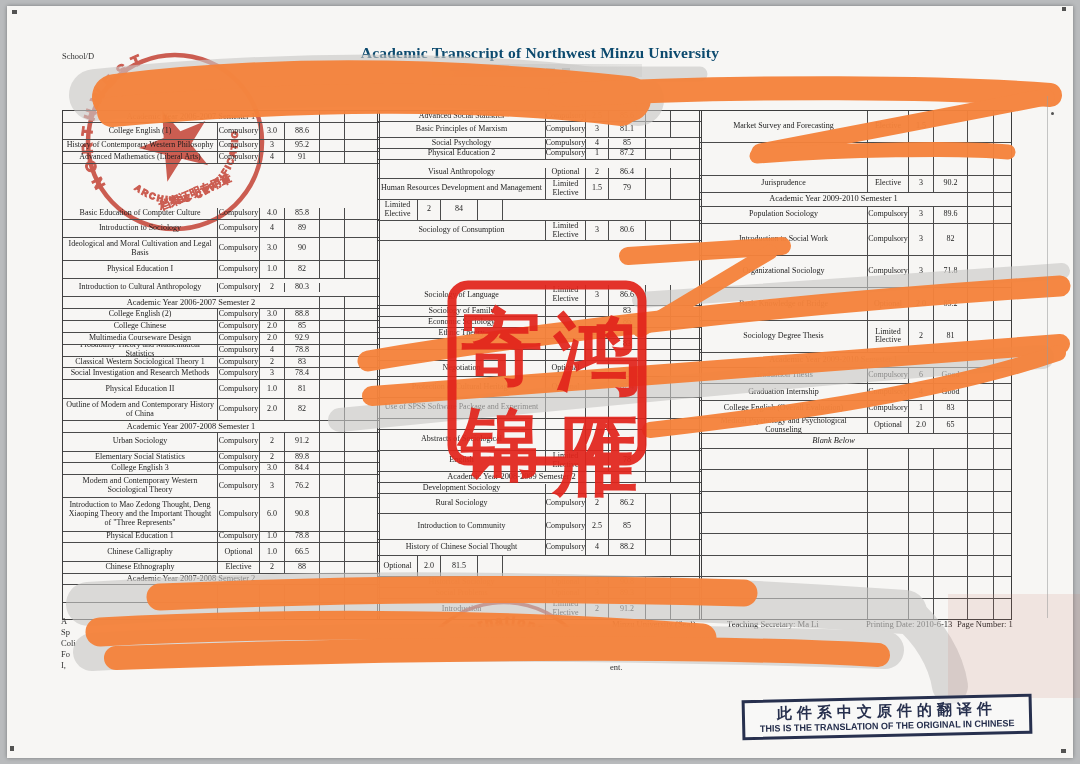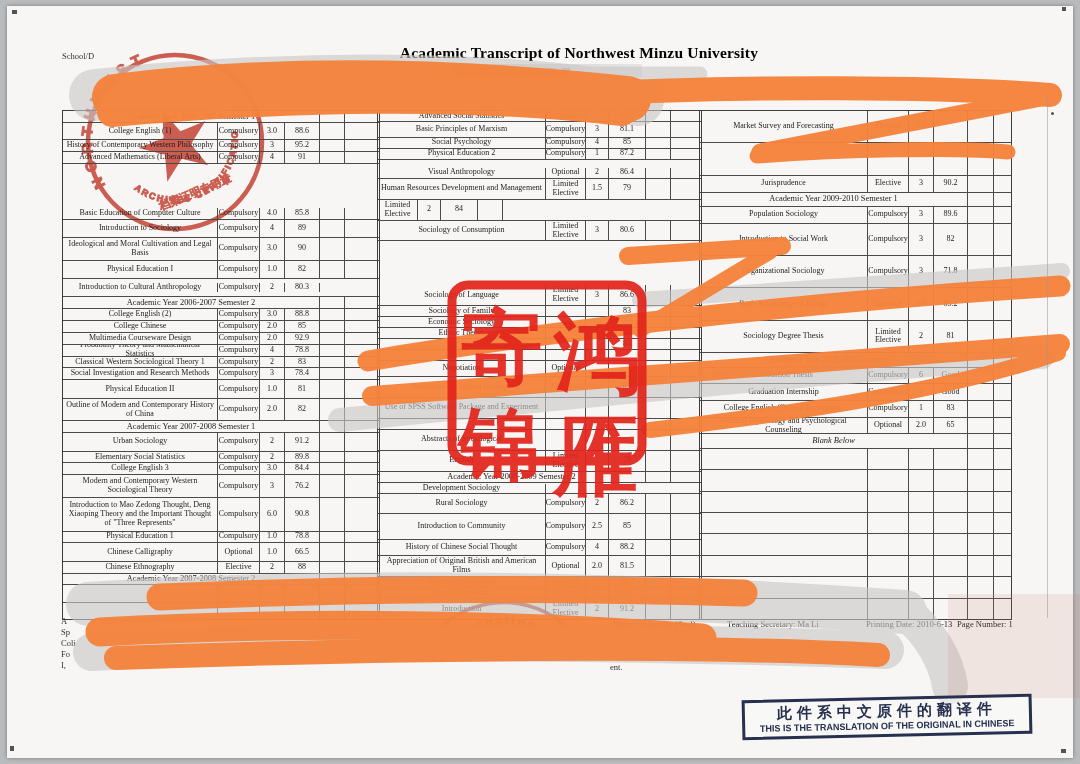--- a/index.html
+++ b/index.html
@@ -1,19 +1,19 @@
 <!DOCTYPE html>
 <html><head>
 <meta charset="utf-8">
 <style>
   html,body{margin:0;padding:0;}
   body{width:1080px;height:764px;background:#b9bbbd;font-family:"Liberation Serif",serif;position:relative;overflow:hidden;}
   .page{position:absolute;left:7px;top:6px;right:7px;bottom:6px;background:#f7f6f4;box-shadow:0 0 4px rgba(0,0,0,.35);}
   .abs{position:absolute;}
-  #title{left:50%;top:44px;transform:translateX(-50%);font-size:15.5px;font-weight:bold;color:#000000;white-space:nowrap;letter-spacing:.2px;margin-left:39px;}
+  #title{left:50%;top:44px;transform:translateX(-50%);font-size:15.5px;font-weight:bold;color:#0c4a6e;white-space:nowrap;letter-spacing:.2px;}
   .frag{font-size:8.5px;color:#333;}
   
   .tg{position:absolute;display:flex;flex-direction:column;border:1.2px solid #3c3c3c;background:transparent;color:#1d1d1d;overflow:hidden;}
   .tL{left:62px;top:110px;width:316px;height:508px;}
   .tM{left:377px;top:110px;width:323px;height:508px;}
   .tR{left:699px;top:110px;width:311px;height:508px;}
   .row{display:flex;border-bottom:1px solid #4a4a4a;min-height:0;flex-basis:0;}
   .row:last-child{border-bottom:none;}
   .cell{border-right:1px solid #4a4a4a;display:flex;align-items:center;justify-content:center;text-align:center;font-size:8px;line-height:1.12;overflow:hidden;padding:0 2px;box-sizing:border-box;}
   .cell:last-child{border-right:none;}
@@ -302,21 +302,21 @@
       <div class="cell ce2"></div>
     </div>
     <div class="row" style="flex-grow: 1.5;">
       <div class="cell cn">Basic Principles of Marxism</div>
       <div class="cell ct">Compulsory</div>
       <div class="cell cc">3</div>
       <div class="cell cs">81.1</div>
       <div class="cell ce1"></div>
       <div class="cell ce2"></div>
     </div>
-    <div class="row" style="flex-grow: 1;">
+    <div class="row" style="flex-grow: 1; align-items: flex-end;">
       <div class="cell cn">Social Psychology</div>
       <div class="cell ct">Compulsory</div>
       <div class="cell cc">4</div>
       <div class="cell cs">85</div>
       <div class="cell ce1"></div>
       <div class="cell ce2"></div>
     </div>
     <div class="row" style="flex-grow: 1;">
       <div class="cell cn">Physical Education 2</div>
       <div class="cell ct">Compulsory</div>
@@ -483,21 +483,20 @@
     </div>
     <div class="row" style="flex-grow: 1.5;">
       <div class="cell cn">History of Chinese Social Thought</div>
       <div class="cell ct">Compulsory</div>
       <div class="cell cc">4</div>
       <div class="cell cs">88.2</div>
       <div class="cell ce1"></div>
       <div class="cell ce2"></div>
     </div>
     <div class="row" style="flex-grow: 2;">
-      <div class="cell cn">Appreciation of Original British and American Films</div>
       <div class="cell ct">Optional</div>
       <div class="cell cc">2.0</div>
       <div class="cell cs">81.5</div>
       <div class="cell ce1"></div>
       <div class="cell ce2"></div>
     </div>
     <div class="row" style="flex-grow: 1;">
       <div class="cell cn">Historical Sociology</div>
       <div class="cell ct">Optional</div>
       <div class="cell cc">3</div>

